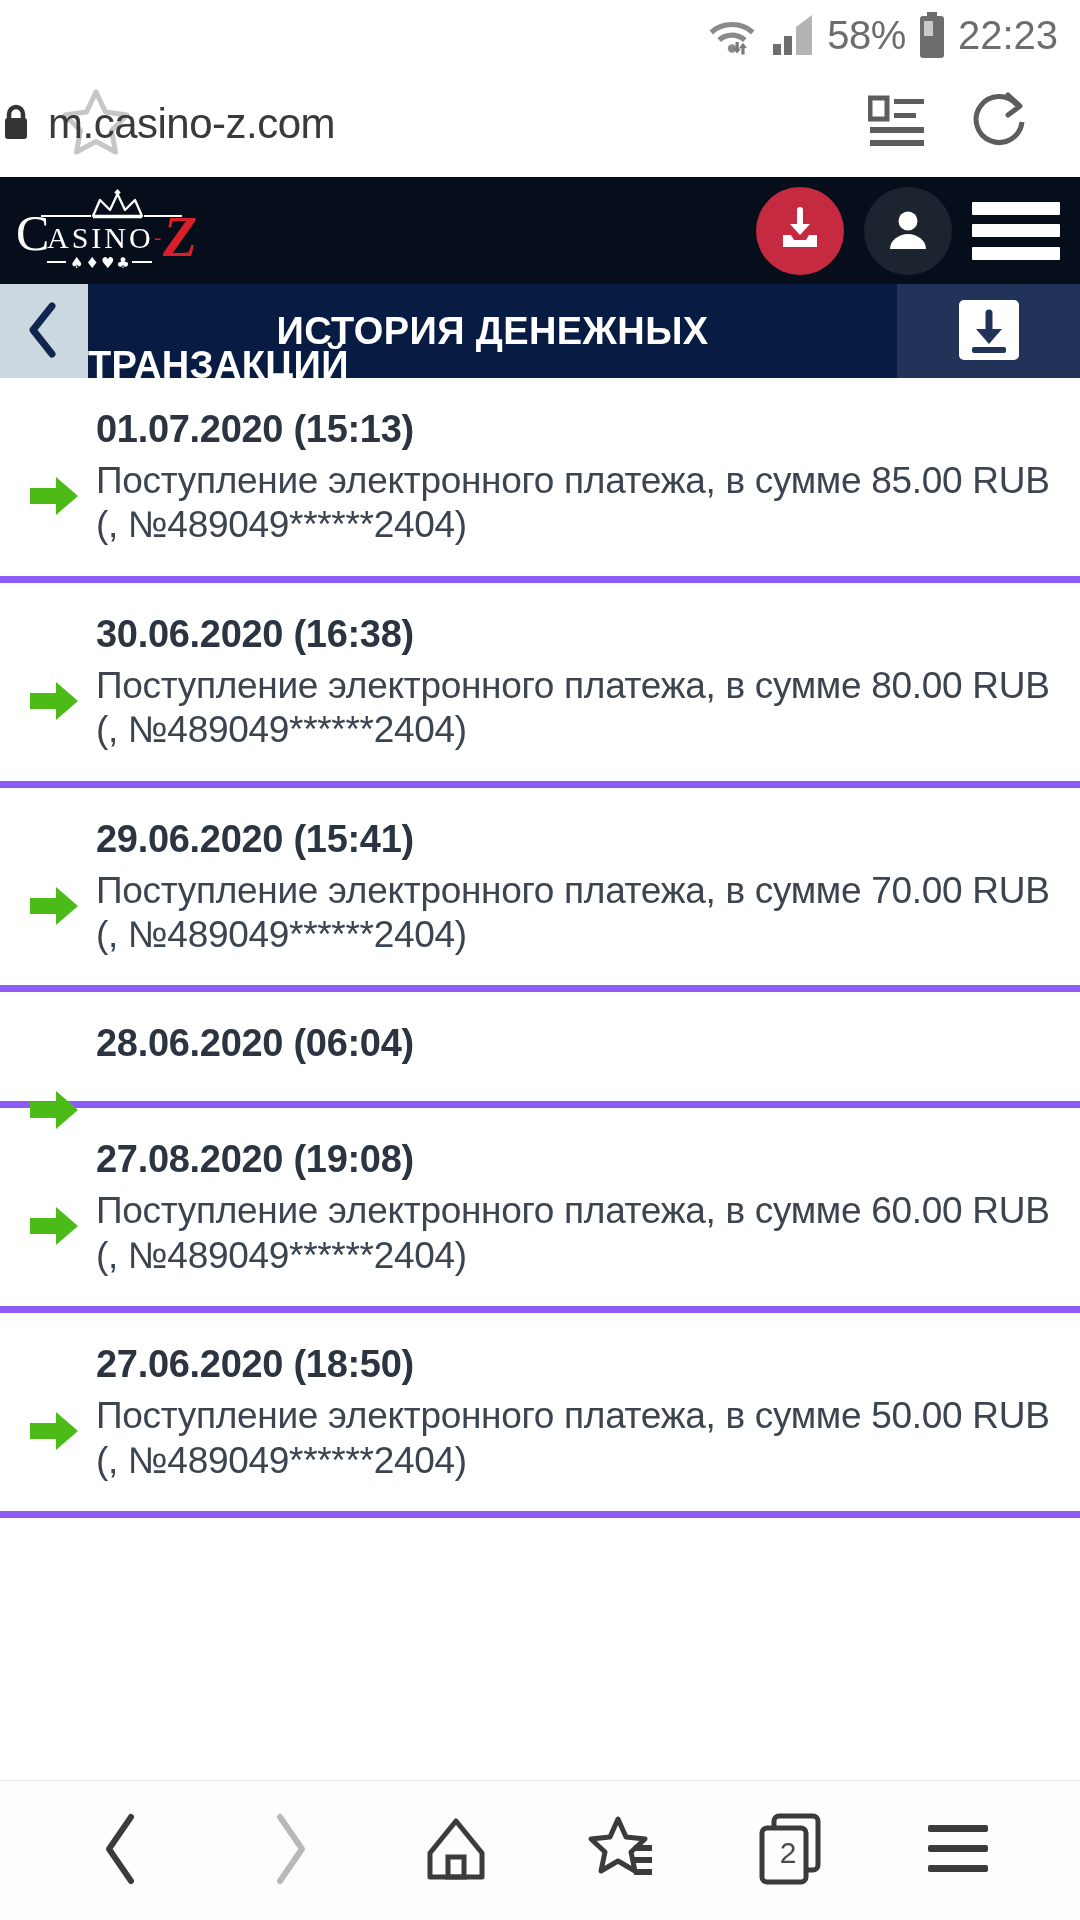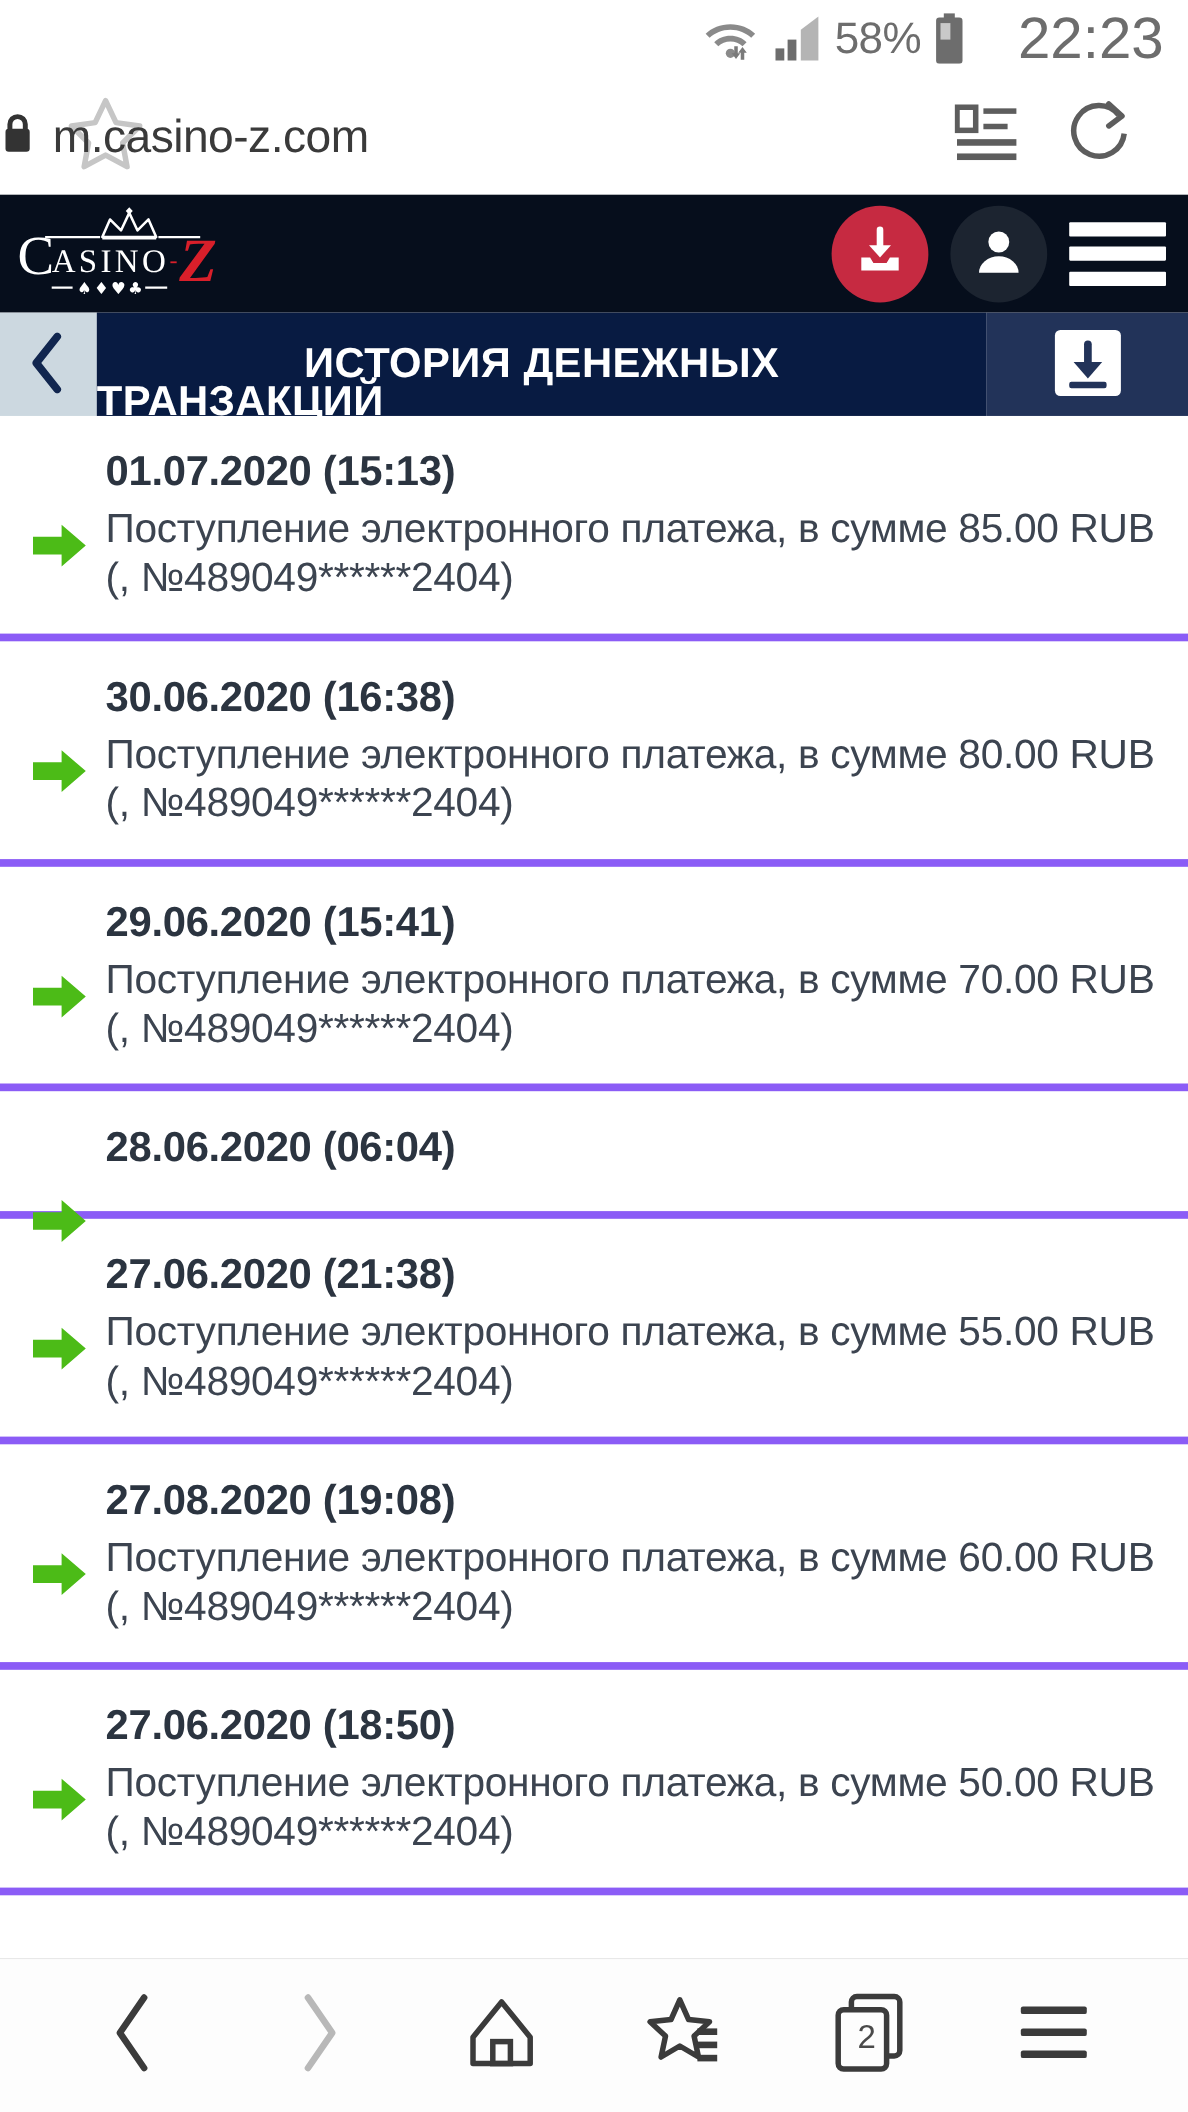--- a/index.html
+++ b/index.html
@@ -13,21 +13,21 @@
 
   
   .statusbar {
     height:70px; width:100%;
     display:flex; align-items:center; justify-content:flex-end;
     padding-right:22px; gap:12px;
     background:#ffffff;
   }
   .sb-icon { display:flex; align-items:center; }
   .sb-text { font-size:40px; color:#6d6d6d; letter-spacing:-0.5px; font-weight:400; }
-  .sb-time { font-size:53px; color:#6d6d6d; letter-spacing:0px;margin-left:36px; }
+  .sb-time { font-size:40px; color:#6d6d6d; letter-spacing:0px; }
 
   
   .urlbar {
     position:relative; height:107px; width:100%;
     display:flex; align-items:center;
     background:#ffffff;
   }
   .urlbar-star { position:absolute; left:60px; top:50%; transform:translateY(-50%); }
   .urlbar-center {
     position:absolute; left:0; right:0; top:50%; transform:translateY(-50%);
@@ -276,27 +276,20 @@
         <div class="txrow">
           <span class="tx-arrow"><svg width="52" height="44" viewBox="0 0 52 44">
               <path d="M2 14 L28 14 L28 3 L50 22 L28 41 L28 30 L2 30 Z" fill="#4cbb17"></path>
             </svg></span>
           <div class="tx-date">28.06.2020 (06:04)</div>
         </div>
         <div class="txrow">
           <span class="tx-arrow"><svg width="52" height="44" viewBox="0 0 52 44">
               <path d="M2 14 L28 14 L28 3 L50 22 L28 41 L28 30 L2 30 Z" fill="#4cbb17"></path>
             </svg></span>
-          <div class="tx-date">27.06.2020 (21:38)</div>
-          <div class="tx-desc">Поступление электронного платежа, в сумме 55.00 RUB (, №489049******2404)</div>
-        </div>
-        <div class="txrow">
-          <span class="tx-arrow"><svg width="52" height="44" viewBox="0 0 52 44">
-              <path d="M2 14 L28 14 L28 3 L50 22 L28 41 L28 30 L2 30 Z" fill="#4cbb17"></path>
-            </svg></span>
           <div class="tx-date">27.08.2020 (19:08)</div>
           <div class="tx-desc">Поступление электронного платежа, в сумме 60.00 RUB (, №489049******2404)</div>
         </div>
         <div class="txrow">
           <span class="tx-arrow"><svg width="52" height="44" viewBox="0 0 52 44">
               <path d="M2 14 L28 14 L28 3 L50 22 L28 41 L28 30 L2 30 Z" fill="#4cbb17"></path>
             </svg></span>
           <div class="tx-date">27.06.2020 (18:50)</div>
           <div class="tx-desc">Поступление электронного платежа, в сумме 50.00 RUB (, №489049******2404)</div>
         </div>

